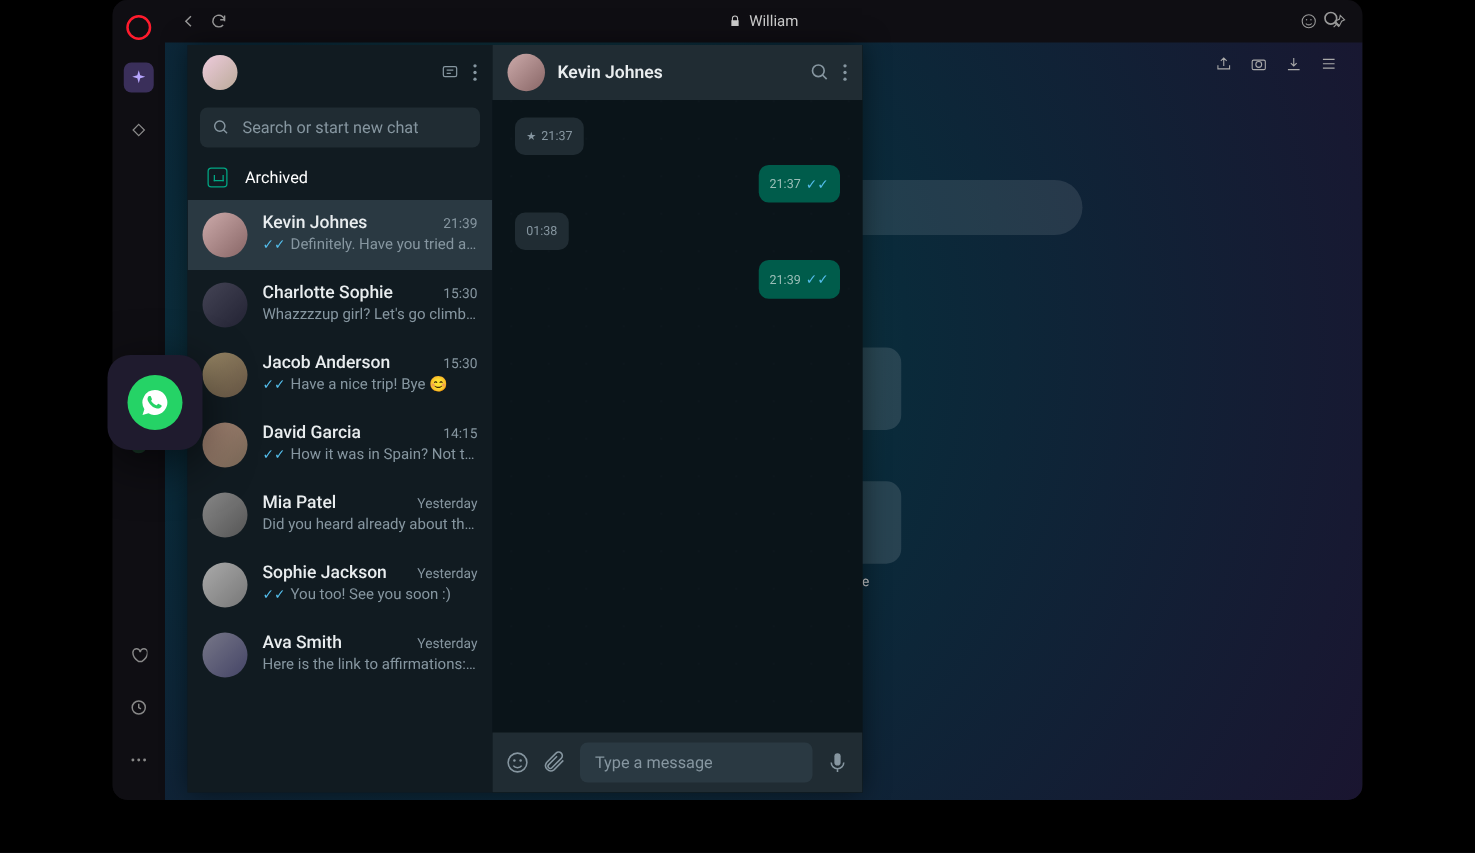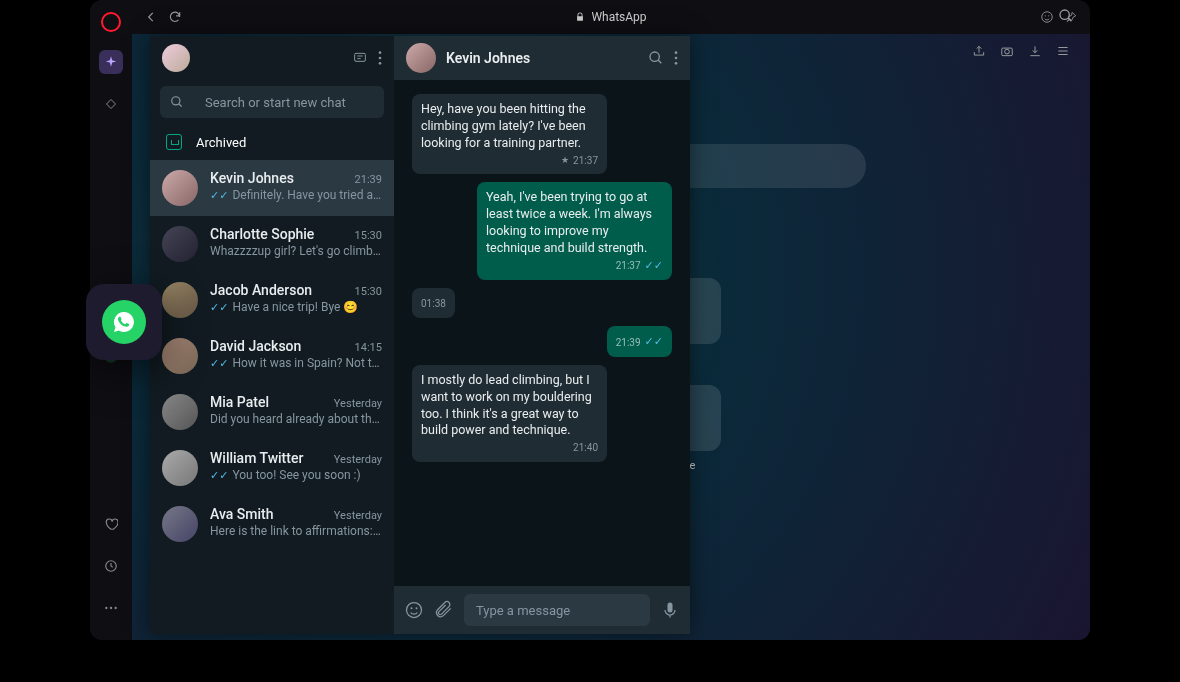--- a/index.html
+++ b/index.html
@@ -28,21 +28,21 @@
 .sd-row2 { margin-top: 20px; display: flex; gap: 20px; }
 
 .whatsapp-panel { position: absolute; left: 150px; top: 36px; width: 540px; height: 598px; background: #111b21; border-radius: 0 0 0 0; display: flex; overflow: hidden; box-shadow: 0 0 20px rgba(0,0,0,0.5); }
 .wa-left { width: 244px; background: #111b21; display: flex; flex-direction: column; }
 .wa-left-header { height: 44px; display: flex; align-items: center; padding: 0 12px; gap: 10px; }
 .avatar { width: 28px; height: 28px; border-radius: 50%; background: linear-gradient(135deg,#8a7a6a,#5a4a3a); }
 .avatar.sm { width: 36px; height: 36px; }
 .wa-left-header .spacer { flex: 1; }
 .hdr-ico { color: #8696a0; font-size: 16px; }
 
-.wa-search { margin: 6px 10px; height: 32px; background: #202c33; border-radius: 6px; display: flex; align-items: center; gap: 21px; padding: 0 10px; color: #8696a0; font-size: 13px; }
+.wa-search { margin: 6px 10px; height: 32px; background: #202c33; border-radius: 6px; display: flex; align-items: center; gap: 10px; padding: 0 10px; color: #8696a0; font-size: 13px; }
 .wa-archived { display: flex; align-items: center; gap: 14px; padding: 10px 16px; color: #ffffff; font-size: 13px; }
 .arch-ico { width: 16px; height: 16px; border: 1.5px solid #00a884; border-radius: 3px; position: relative; }
 .arch-ico::after { content:''; position:absolute; left:4px; top:5px; width:6px; height:4px; border:1.5px solid #00a884; border-top:none; }
 
 .chat-list { flex: 1; overflow-y: auto; }
 .chat-item { display: flex; gap: 12px; padding: 10px 12px; cursor: pointer; }
 .chat-item.active { background: #2a3942; }
 .chat-info { flex: 1; min-width: 0; }
 .chat-row1 { display: flex; justify-content: space-between; align-items: baseline; }
 .chat-name { color: #e9edef; font-size: 14px; font-weight: 500; }
@@ -144,21 +144,21 @@
       <span>
         <svg width="14" height="14" viewBox="0 0 24 24">
             <path fill="none" stroke="#999" stroke-width="2" d="M20 12a8 8 0 10-2 5M20 4v6h-6"></path>
           </svg>
       </span>
     </div>
     <div class="url-bar">
       <svg width="10" height="10" viewBox="0 0 24 24">
           <path fill="#ccc" d="M6 10V7a6 6 0 1112 0v3h1v11H5V10h1zm2 0h8V7a4 4 0 10-8 0v3z"></path>
         </svg>
-      <span>WhatsApp</span>
+      <span>William</span>
     </div>
     <div class="top-right">
       <span>
         <svg width="14" height="14" viewBox="0 0 24 24">
             <circle cx="12" cy="12" r="9" fill="none" stroke="#999" stroke-width="1.5"></circle>
             <circle cx="9" cy="10" r="1" fill="#999"></circle>
             <circle cx="15" cy="10" r="1" fill="#999"></circle>
             <path fill="none" stroke="#999" stroke-width="1.5" d="M8 15c1 1.5 2.5 2 4 2s3-.5 4-2"></path>
           </svg>
       </span>
@@ -293,21 +293,21 @@
             <div class="chat-row2">
               <span class="dbl-check">✓✓</span>
               <span class="chat-preview">Have a nice trip! Bye 😊</span>
             </div>
           </div>
         </div>
         <div class="chat-item">
           <div class="avatar sm av4"></div>
           <div class="chat-info">
             <div class="chat-row1">
-              <span class="chat-name">David Jackson</span>
+              <span class="chat-name">David Garcia</span>
               <span class="chat-time">14:15</span>
             </div>
             <div class="chat-row2">
               <span class="dbl-check">✓✓</span>
               <span class="chat-preview">How it was in Spain? Not too...</span>
             </div>
           </div>
         </div>
         <div class="chat-item">
           <div class="avatar sm av5"></div>
@@ -318,21 +318,21 @@
             </div>
             <div class="chat-row2">
               <span class="chat-preview">Did you heard already about this?...</span>
             </div>
           </div>
         </div>
         <div class="chat-item">
           <div class="avatar sm av6"></div>
           <div class="chat-info">
             <div class="chat-row1">
-              <span class="chat-name">William Twitter</span>
+              <span class="chat-name">Sophie Jackson</span>
               <span class="chat-time">Yesterday</span>
             </div>
             <div class="chat-row2">
               <span class="dbl-check">✓✓</span>
               <span class="chat-preview">You too! See you soon :)</span>
             </div>
           </div>
         </div>
         <div class="chat-item">
           <div class="avatar sm av7"></div>
@@ -363,48 +363,40 @@
       <span class="hdr-ico">
         <svg width="4" height="16" viewBox="0 0 6 24">
             <circle cx="3" cy="4" r="2" fill="#8696a0"></circle>
             <circle cx="3" cy="12" r="2" fill="#8696a0"></circle>
             <circle cx="3" cy="20" r="2" fill="#8696a0"></circle>
           </svg>
       </span>
     </div>
     <div class="messages">
         <div class="msg in">
-          <div>Hey, have you been hitting the climbing gym lately? I've been looking for a training partner.</div>
           <div class="msg-meta">
             <span class="star">★</span>
             <span>21:37</span>
           </div>
         </div>
         <div class="msg out">
-          <div>Yeah, I've been trying to go at least twice a week. I'm always looking to improve my technique and build strength.</div>
           <div class="msg-meta">
             <span>21:37</span>
             <span class="dbl-check">✓✓</span>
           </div>
         </div>
         <div class="msg in">
           <div class="msg-meta">
             <span>01:38</span>
           </div>
         </div>
         <div class="msg out">
           <div class="msg-meta">
             <span>21:39</span>
             <span class="dbl-check">✓✓</span>
-          </div>
-        </div>
-        <div class="msg in">
-          <div>I mostly do lead climbing, but I want to work on my bouldering too. I think it's a great way to build power and technique.</div>
-          <div class="msg-meta">
-            <span>21:40</span>
           </div>
         </div>
       </div>
     <div class="compose">
       <span class="compose-ico">
         <svg width="20" height="20" viewBox="0 0 24 24">
             <circle cx="12" cy="12" r="9" fill="none" stroke="#8696a0" stroke-width="1.5"></circle>
             <circle cx="9" cy="10" r="1.2" fill="#8696a0"></circle>
             <circle cx="15" cy="10" r="1.2" fill="#8696a0"></circle>
             <path fill="none" stroke="#8696a0" stroke-width="1.5" d="M8 15c1 1.5 2.5 2 4 2s3-.5 4-2"></path>

